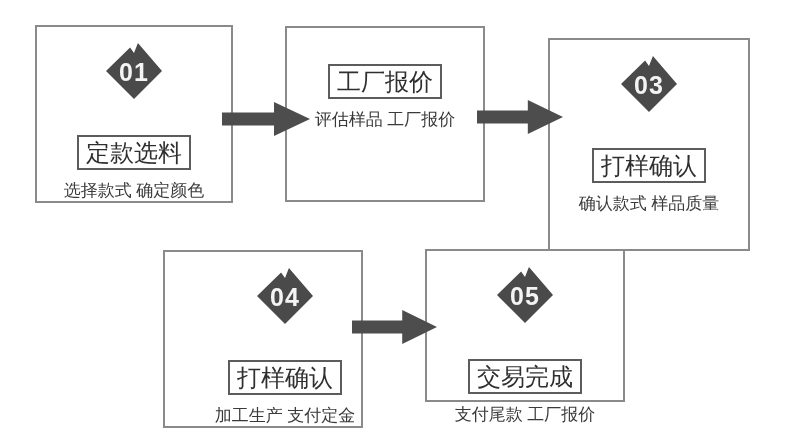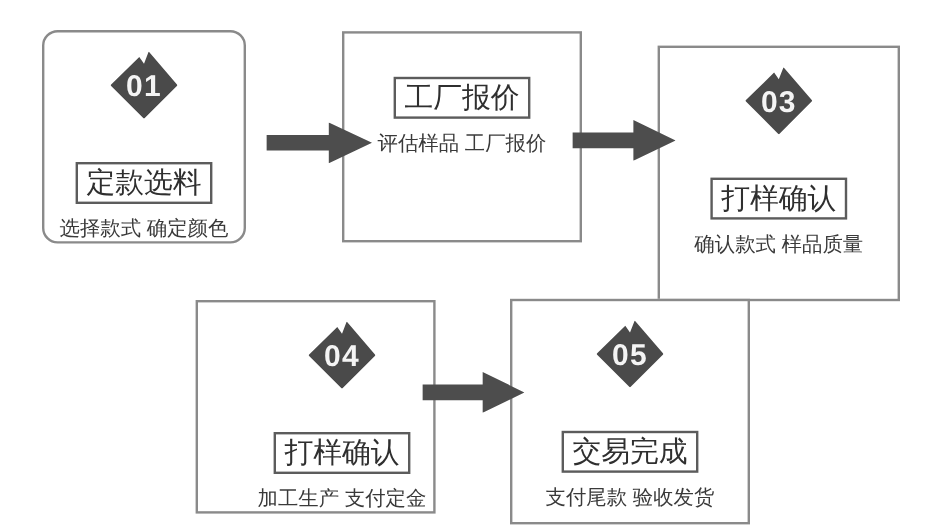--- a/index.html
+++ b/index.html
@@ -19,25 +19,25 @@
     position: absolute;
     width: 200px;
     height: 178px;
     border: 2px solid var(--color-box-border, #8a8a8a);
     background: var(--color-page-bg, #ffffff);
     box-sizing: border-box;
     display: flex;
     flex-direction: column;
     align-items: center;
   }
-  .step-1 { left: 35px;  top: 25px;  width: 170px; border-radius: 13px; }
+  .step-1 { left: 35px;  top: 25px;  width: 198px; }
   .step-2 { left: 285px; top: 26px;  height: 176px; }
   .step-3 { left: 548px; top: 38px;  width: 202px; height: 213px; }
   .step-4 { left: 163px; top: 250px; padding-left: 44px; }
-  .step-5 { left: 425px; top: 249px; height: 188px; }
+  .step-5 { left: 425px; top: 249px; height: 153px; }
 
   .diamond {
     width: 56px;
     height: 56px;
     margin-top: 16px;
     background: var(--color-diamond, #4a4a4a);
     clip-path: polygon(50% 100%, 0% 50%, 43% 8%, 50% 18%, 57% 0%, 100% 50%);
     display: flex;
     align-items: center;
     justify-content: center;
@@ -113,21 +113,21 @@
     </div>
     <div class="title-box">打样确认</div>
     <div class="subtitle">加工生产 支付定金</div>
   </div>
 
   <div class="step-box step-5">
     <div class="diamond">
       <span class="num">05</span>
     </div>
     <div class="title-box">交易完成</div>
-    <div class="subtitle">支付尾款 验收发货</div>
+    <div class="subtitle">支付尾款 工厂报价</div>
   </div>
 
   <svg class="arrow arrow-1-2" viewBox="0 0 88 34" preserveAspectRatio="none" aria-hidden="true">
     <path d="M0 10.5 L52 10.5 L52 0 L88 17 L52 34 L52 23.5 L0 23.5 Z"></path>
   </svg>
 
   <svg class="arrow arrow-2-3" viewBox="0 0 88 34" preserveAspectRatio="none" aria-hidden="true">
     <path d="M0 10.5 L52 10.5 L52 0 L88 17 L52 34 L52 23.5 L0 23.5 Z"></path>
   </svg>
 

